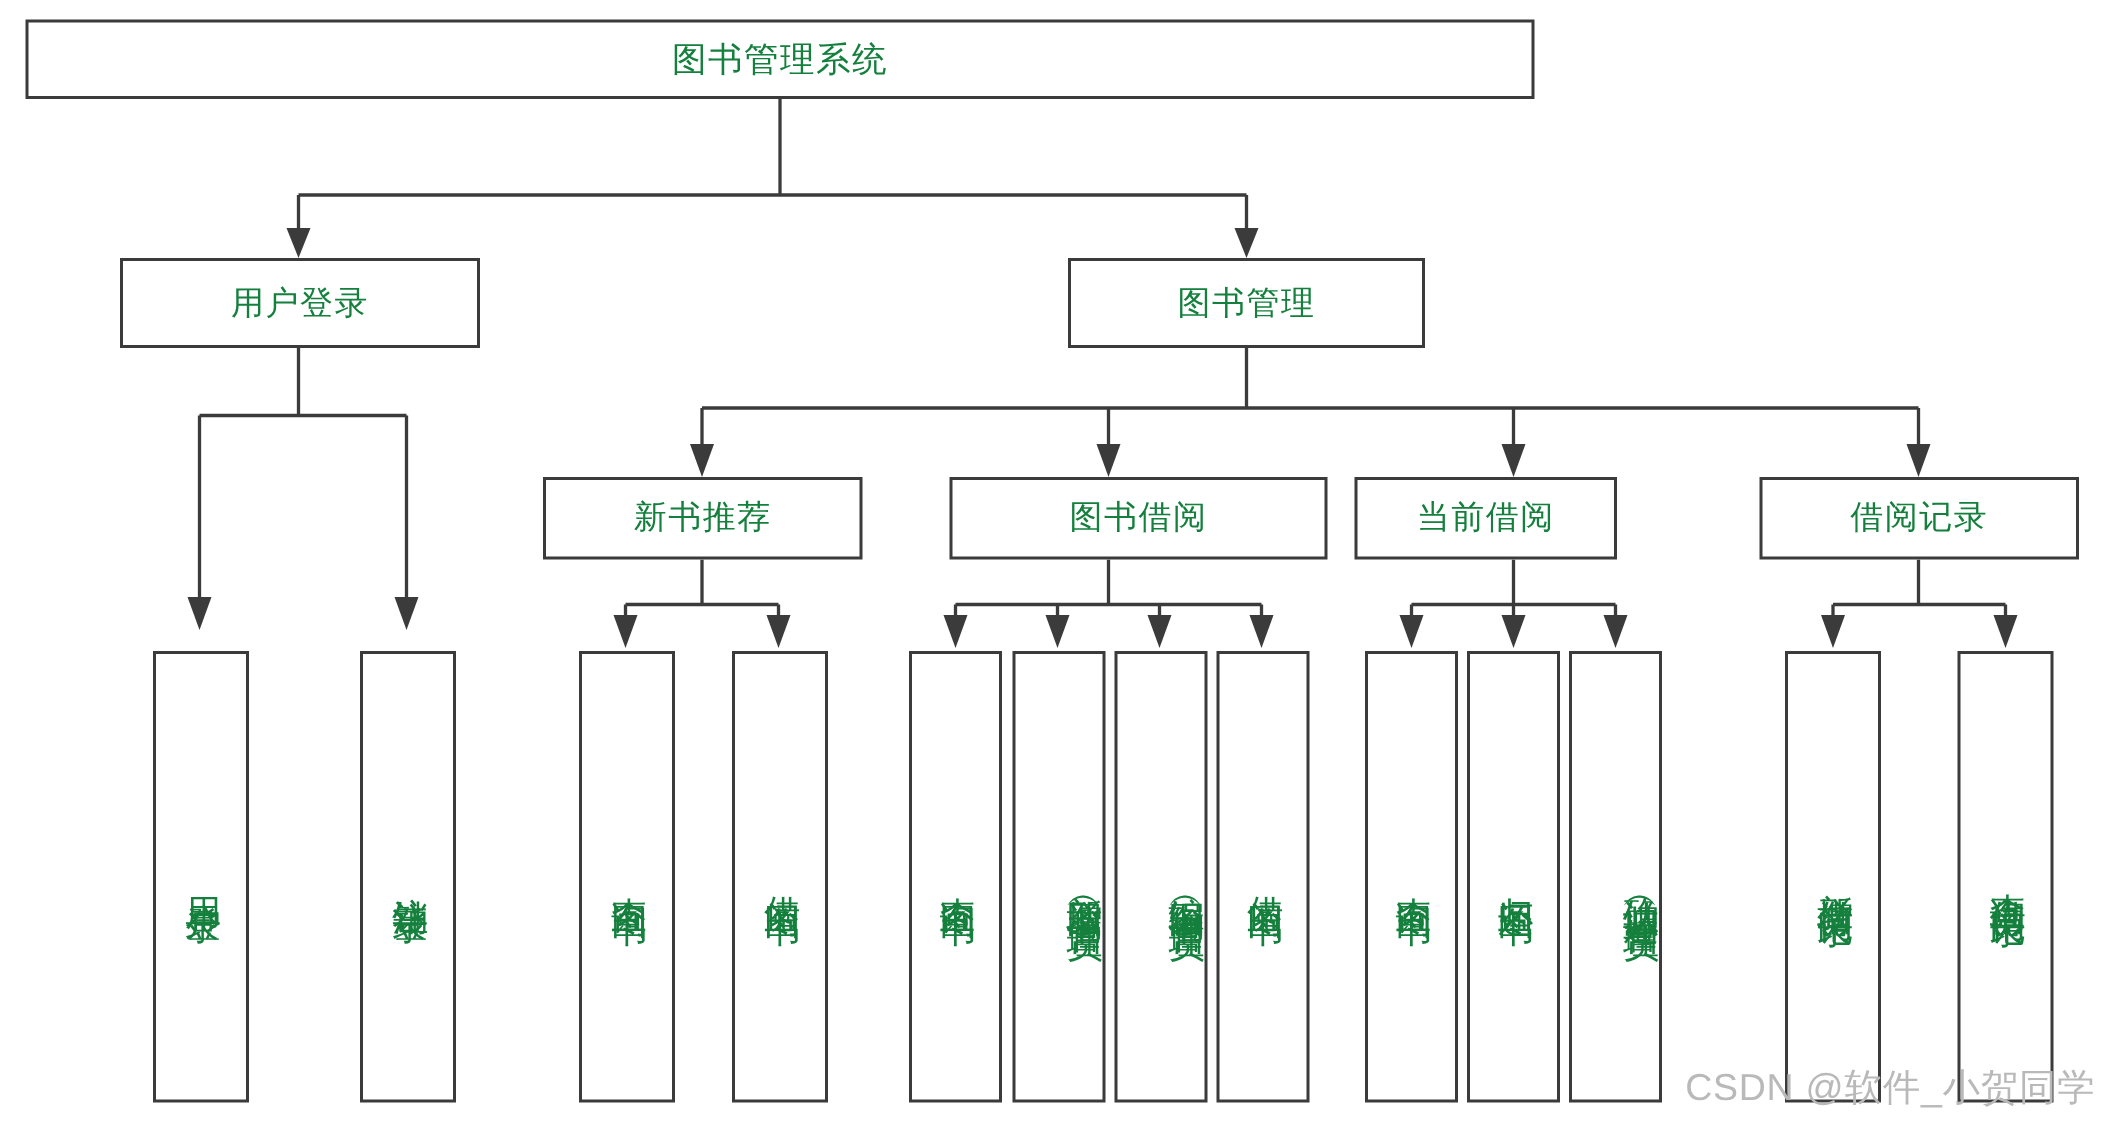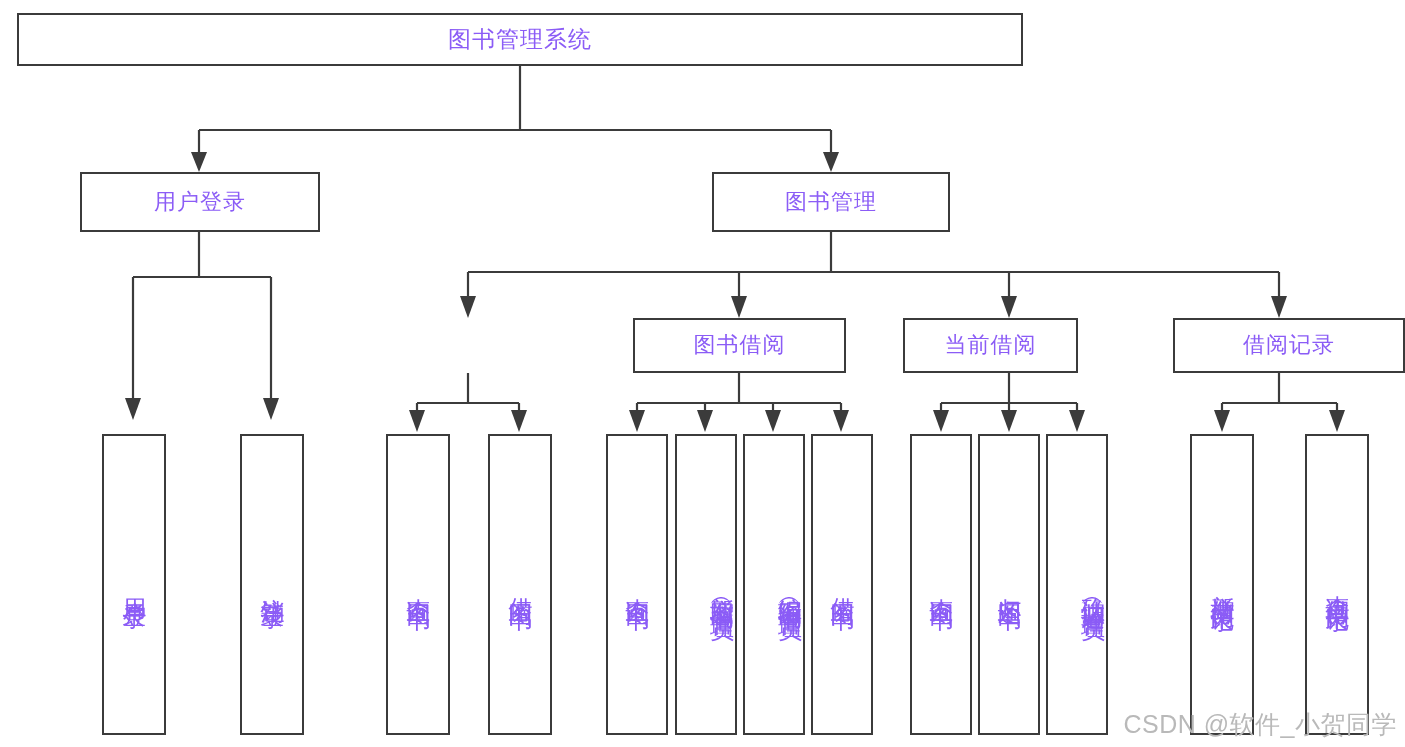--- a/index.html
+++ b/index.html
@@ -18,21 +18,21 @@
     overflow: hidden;
   }
   .node {
     position: absolute;
     box-sizing: border-box;
     border: 2px solid #3b3b3b;
     background: #ffffff;
     display: flex;
     align-items: center;
     justify-content: center;
-    color: #8b5cf6;
+    color: #15803d;
     line-height: 1.12;
   }
   .node.h {
     font-size: 22px;
     letter-spacing: 1px;
   }
   .node.v {
     writing-mode: vertical-rl;
     text-orientation: upright;
     font-size: 24px;
@@ -135,26 +135,27 @@
     <polygon points="1222,432 1214,410 1230,410" fill="#3b3b3b"></polygon>
     <polygon points="1337,432 1329,410 1345,410" fill="#3b3b3b"></polygon>
   </svg>
 
   <div class="node h" id="root-node" style="left:17px; top:13px; width:1006px; height:53px;">图书管理系统</div>
 
   <div class="node h" style="left:80px; top:172px; width:240px; height:60px;">用户登录</div>
 
   <div class="node h" style="left:712px; top:172px; width:238px; height:60px;">图书管理</div>
 
+  <div class="node h" style="left:362px; top:318px; width:213px; height:55px;">新书推荐</div>
 
-  <div class="node h" style="left:633px; top:318px; width:213px; height:55px;">图书借阅</div>
+  <div class="node h" style="left:633px; top:318px; width:252px; height:55px;">图书借阅</div>
 
   <div class="node h" style="left:903px; top:318px; width:175px; height:55px;">当前借阅</div>
 
-  <div class="node h" style="left:1173px; top:318px; width:232px; height:55px;">借阅记录</div>
+  <div class="node h" style="left:1173px; top:318px; width:213px; height:55px;">借阅记录</div>
 
   <div class="node v center" style="left:102px; top:434px; width:64px; height:301px;">用户登录</div>
 
   <div class="node v center" style="left:240px; top:434px; width:64px; height:301px;">注销登录</div>
 
   <div class="node v center" style="left:386px; top:434px; width:64px; height:301px;">查询图书</div>
 
   <div class="node v center" style="left:488px; top:434px; width:64px; height:301px;">借阅图书</div>
 
   <div class="node v center" style="left:606px; top:434px; width:62px; height:301px;">查询图书</div>

